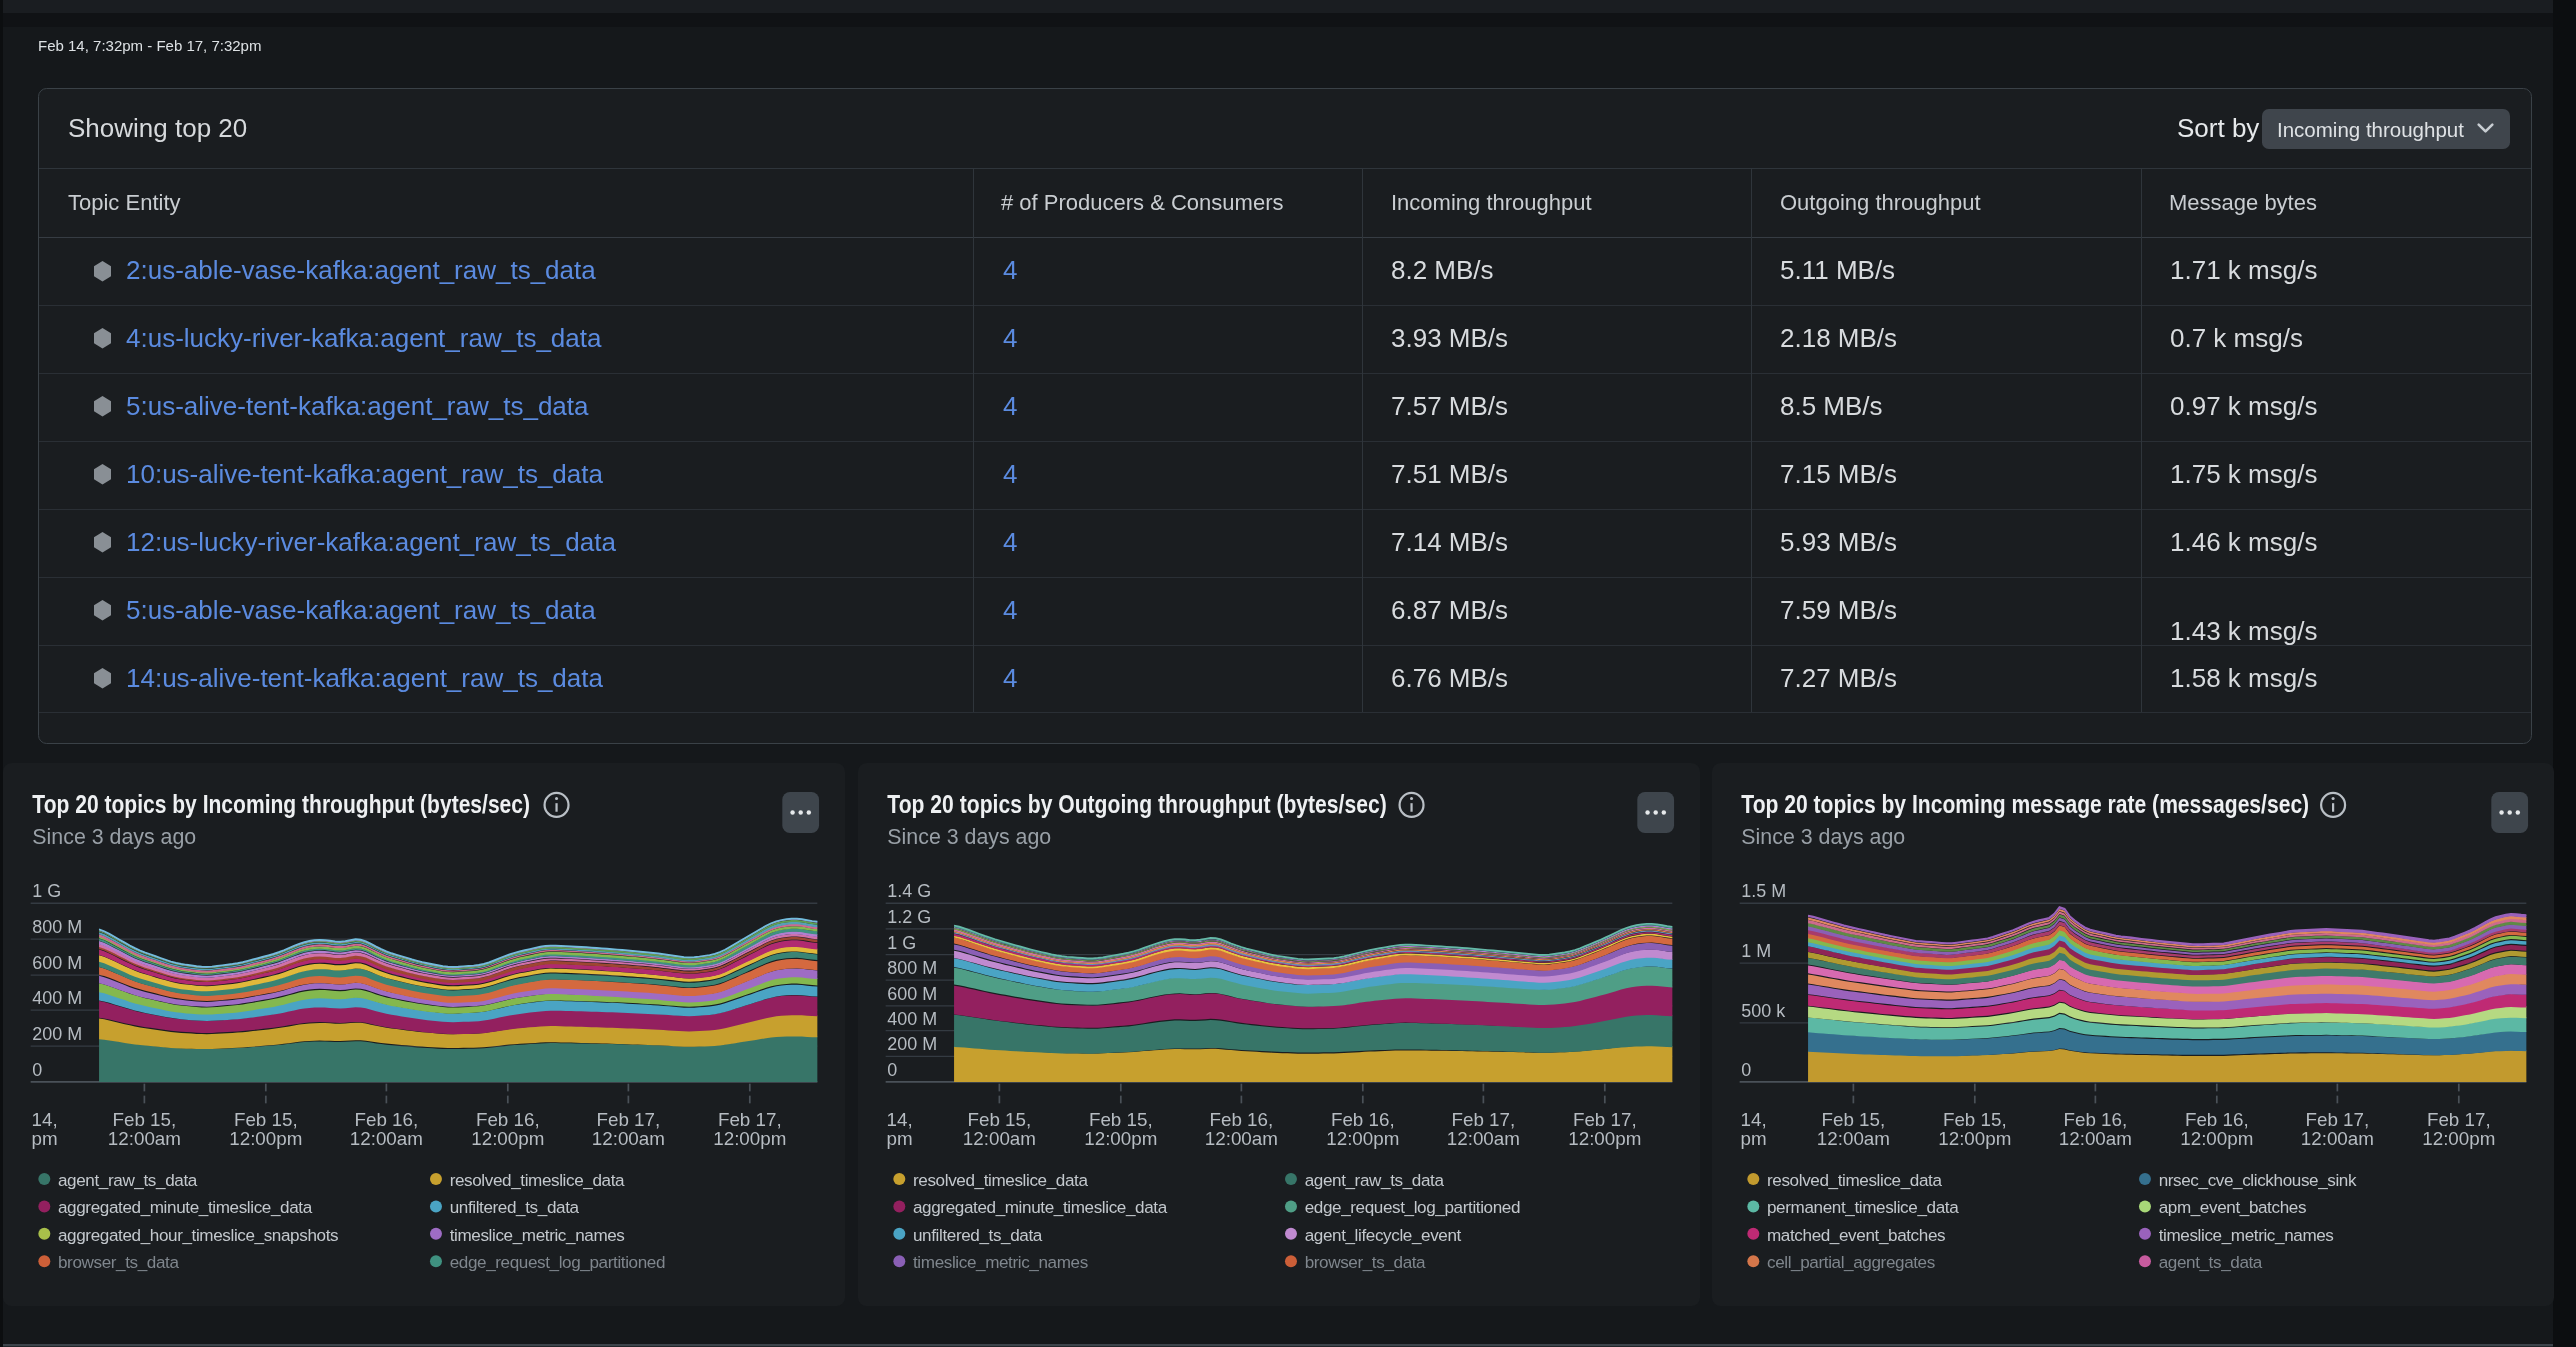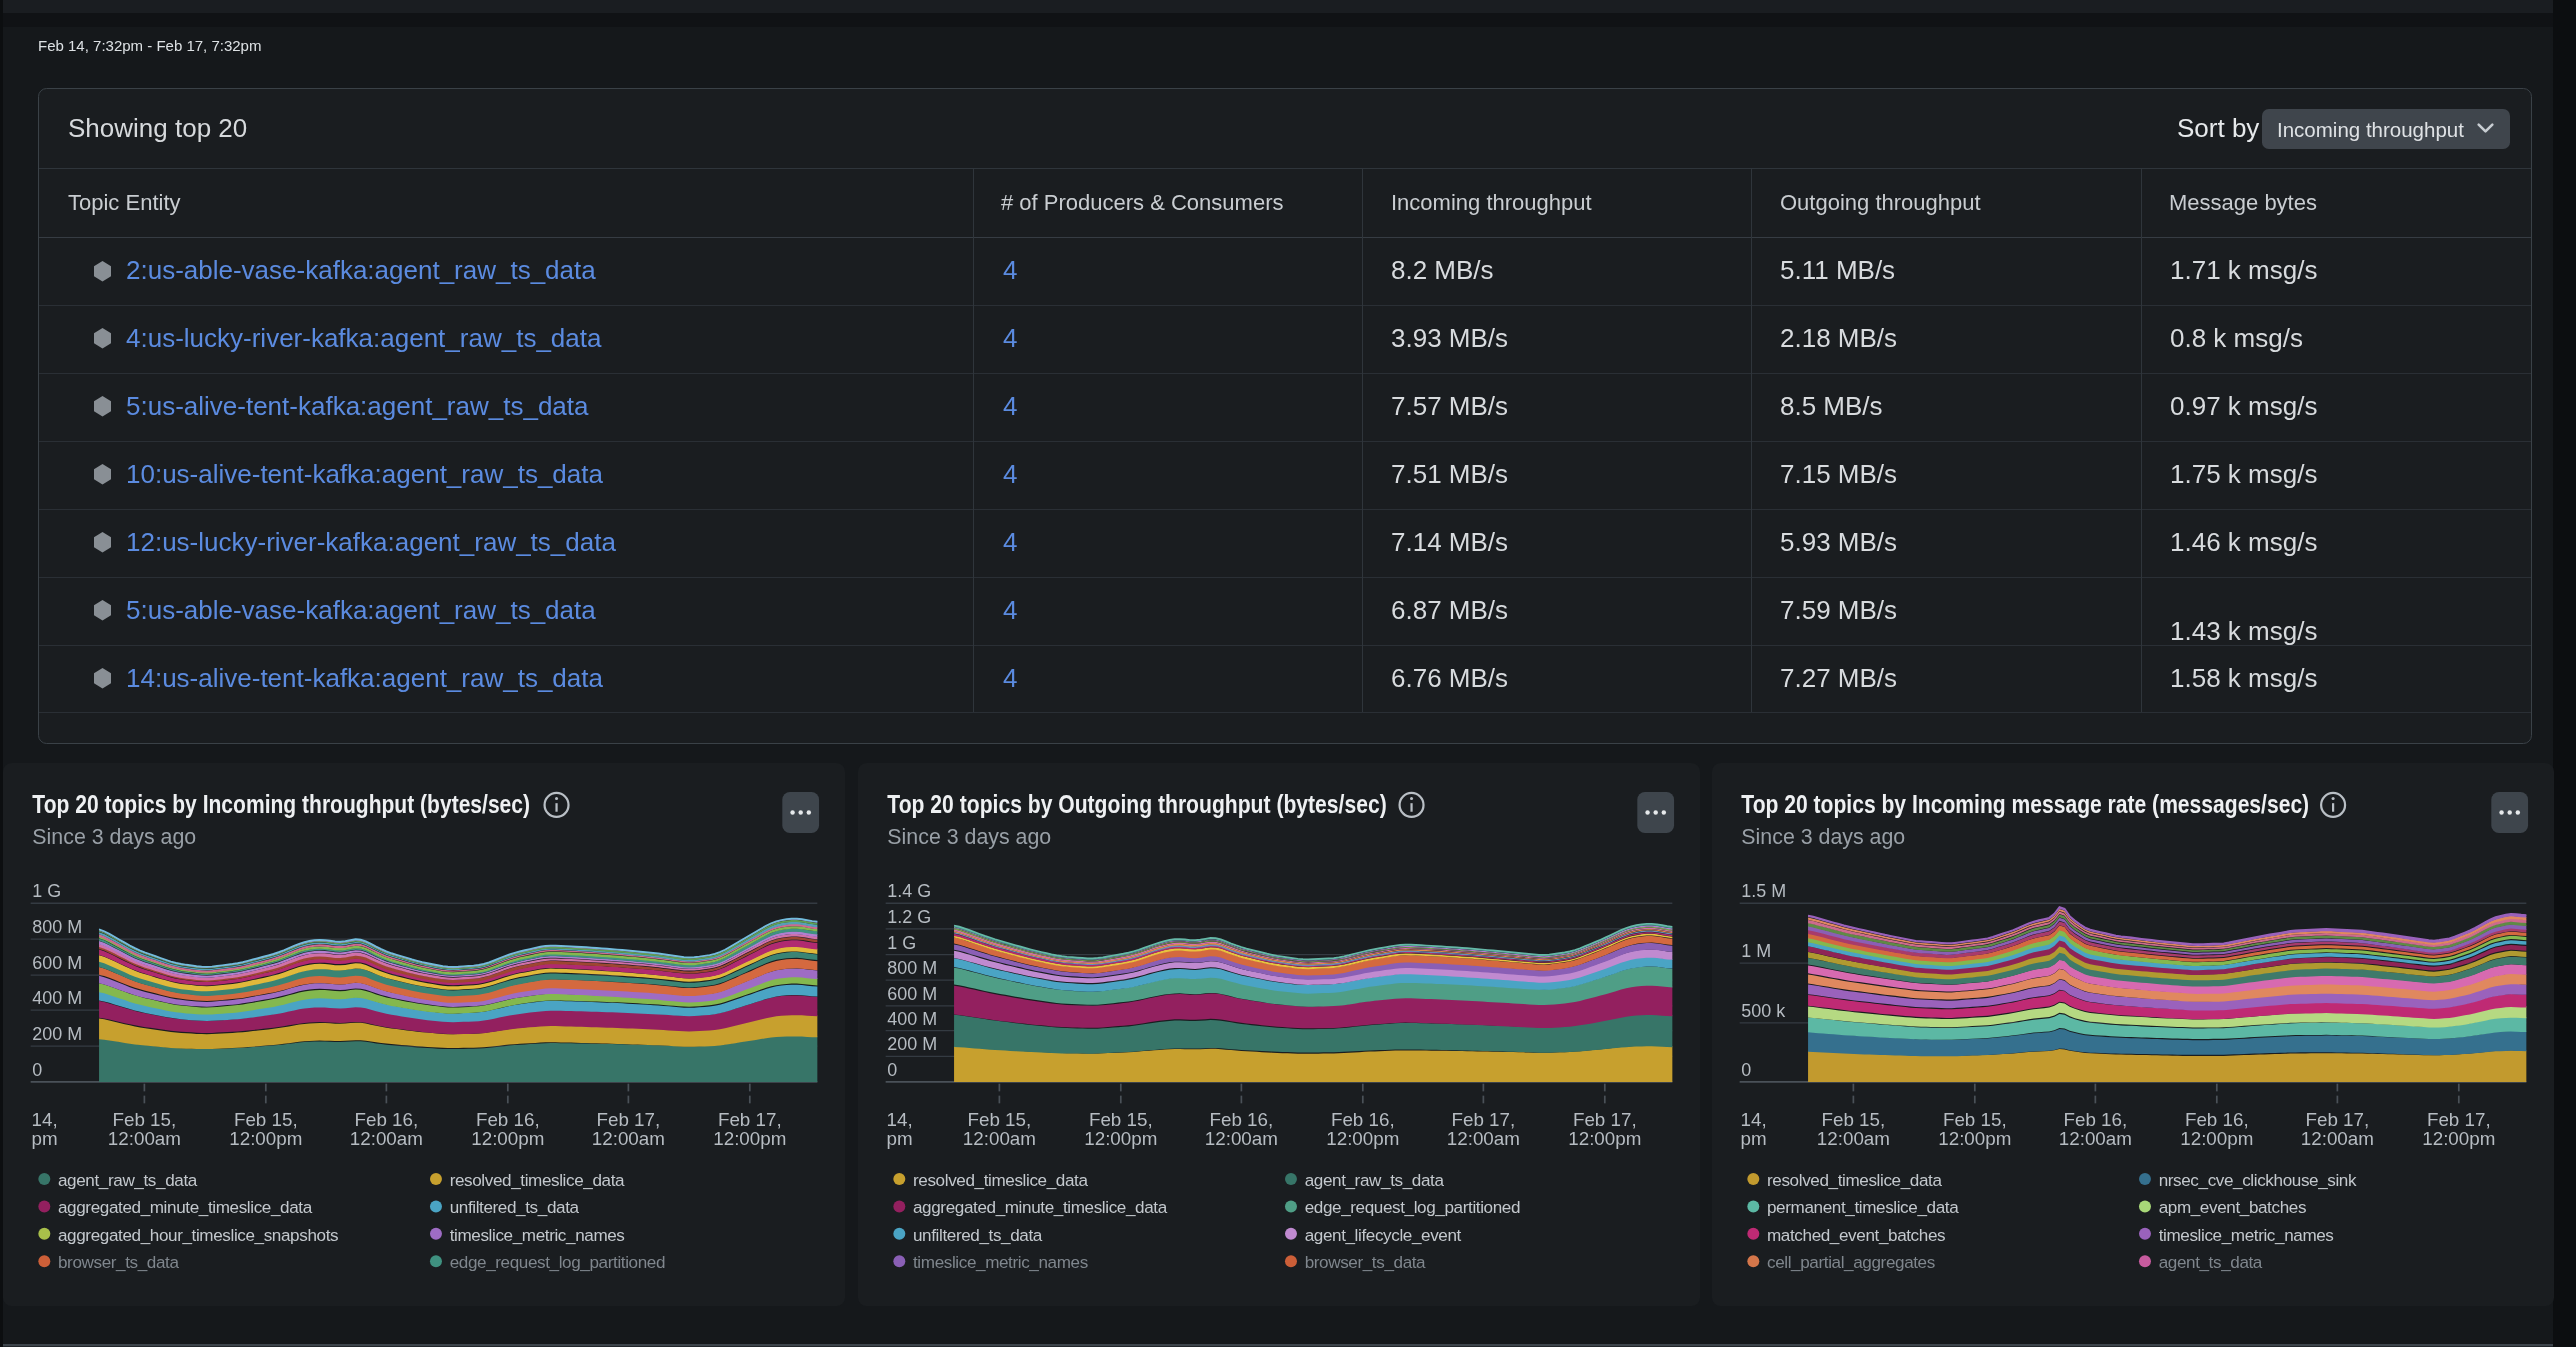--- a/index.html
+++ b/index.html
@@ -32,21 +32,21 @@
 <div class="t" style="left:1780px;top:257px">5.11 MB/s</div>
 <div class="t" style="left:2170px;top:257px">1.71 k msg/s</div>
 <div style="position:absolute;left:39px;top:373px;width:2492px;height:1.3px;background:#2a2f35"></div>
 <svg style="position:absolute;left:94px;top:328px" width="17" height="20.5" viewBox="0 0 20 24">
     <path d="M10 0 L20 6 L20 18 L10 24 L0 18 L0 6 Z" fill="#898f95"></path>
   </svg>
 <div class="t lnk" style="left:126px;top:325px">4:us-lucky-river-kafka:agent_raw_ts_data</div>
 <div class="t lnk" style="left:1003px;top:325px">4</div>
 <div class="t" style="left:1391px;top:325px">3.93 MB/s</div>
 <div class="t" style="left:1780px;top:325px">2.18 MB/s</div>
-<div class="t" style="left:2170px;top:325px">0.8 k msg/s</div>
+<div class="t" style="left:2170px;top:325px">0.7 k msg/s</div>
 <div style="position:absolute;left:39px;top:441px;width:2492px;height:1.3px;background:#2a2f35"></div>
 <svg style="position:absolute;left:94px;top:396px" width="17" height="20.5" viewBox="0 0 20 24">
     <path d="M10 0 L20 6 L20 18 L10 24 L0 18 L0 6 Z" fill="#898f95"></path>
   </svg>
 <div class="t lnk" style="left:126px;top:393px">5:us-alive-tent-kafka:agent_raw_ts_data</div>
 <div class="t lnk" style="left:1003px;top:393px">4</div>
 <div class="t" style="left:1391px;top:393px">7.57 MB/s</div>
 <div class="t" style="left:1780px;top:393px">8.5 MB/s</div>
 <div class="t" style="left:2170px;top:393px">0.97 k msg/s</div>
 <div style="position:absolute;left:39px;top:509px;width:2492px;height:1.3px;background:#2a2f35"></div>

